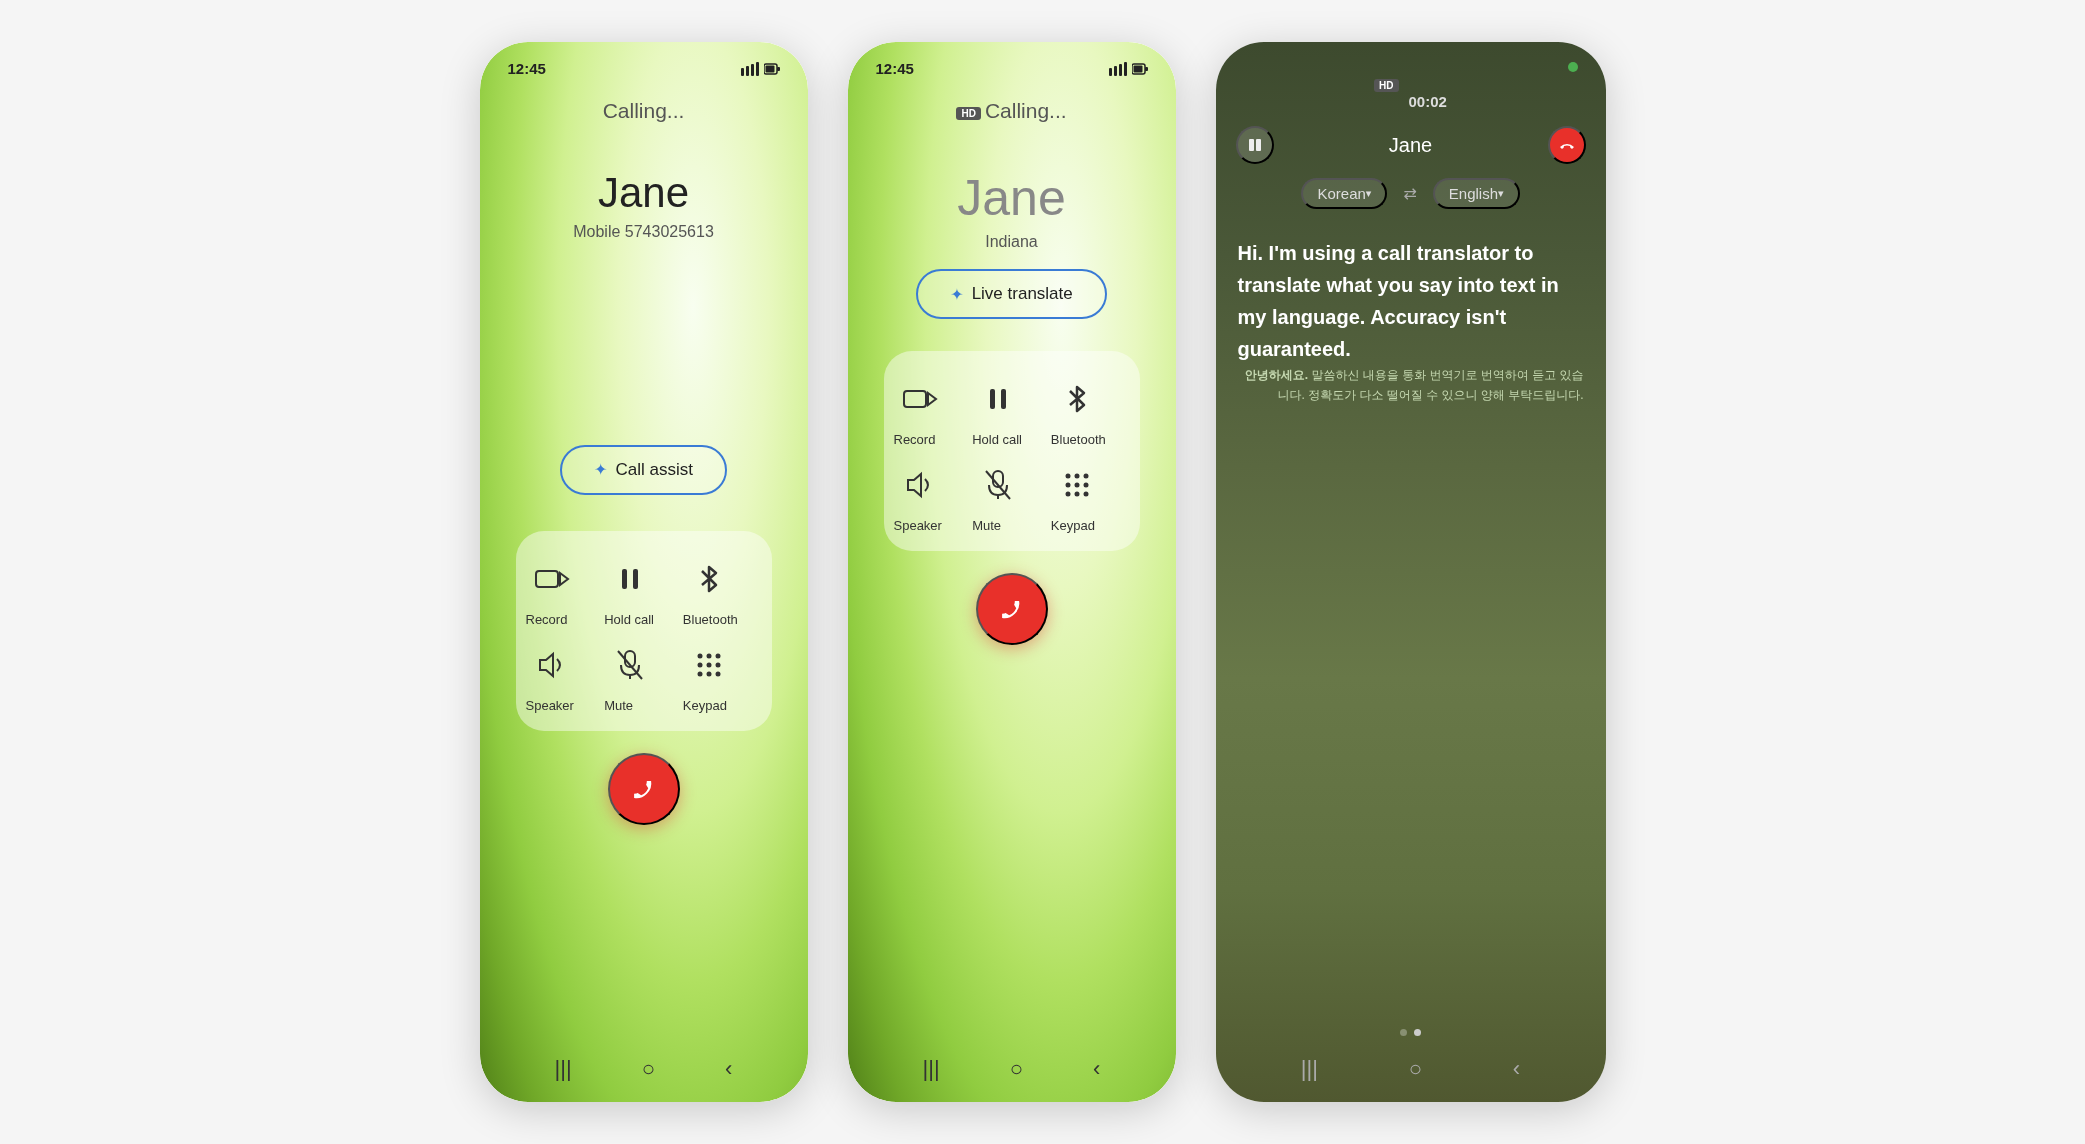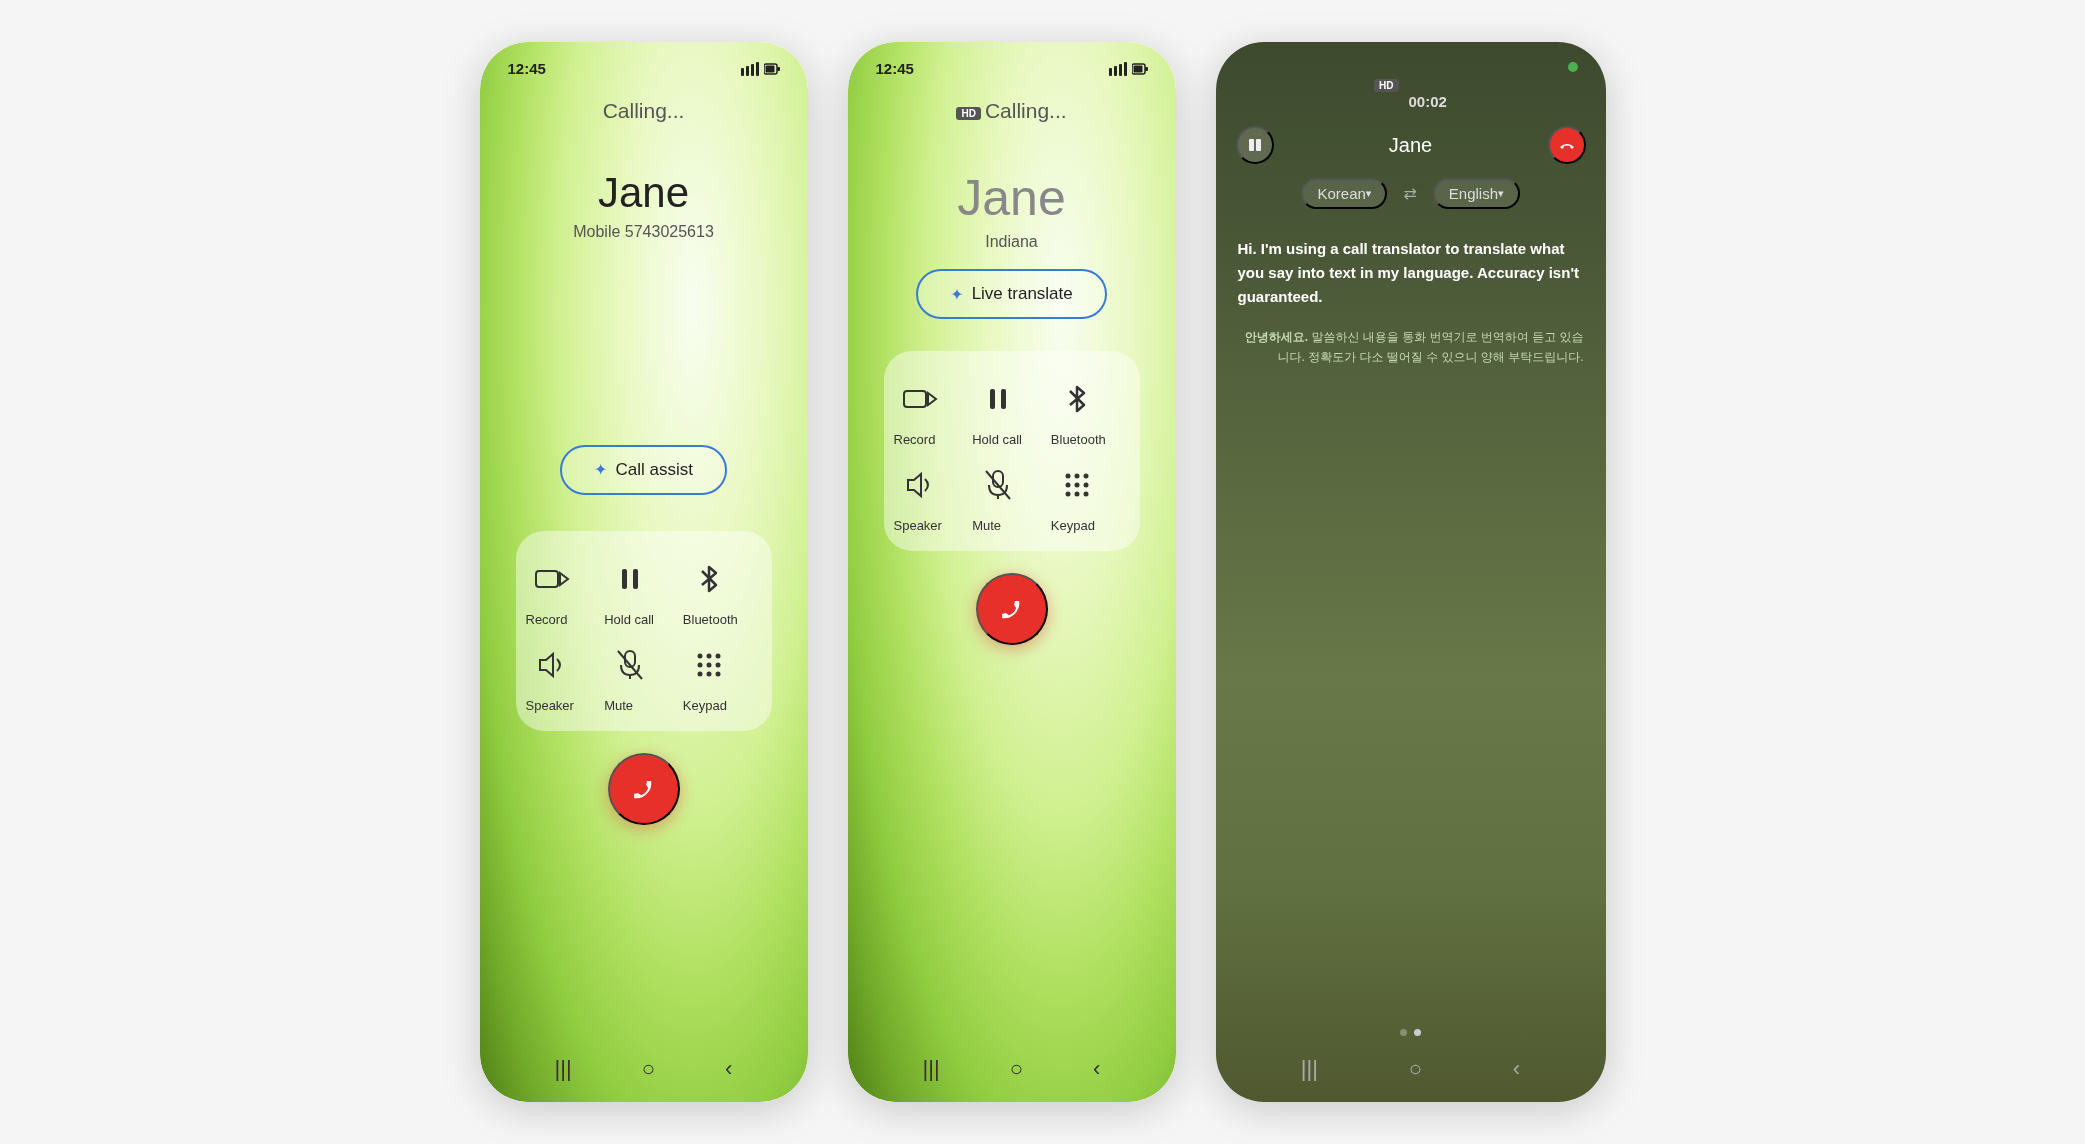--- a/index.html
+++ b/index.html
@@ -330,23 +330,22 @@
     }
 
     .p3-transcript {
       flex: 1;
       padding: 20px 22px;
       overflow-y: auto;
     }
 
     .p3-english-text {
       color: #fff;
-      font-size: 15px;
+      font-size: 20px;
       line-height: 1.6;
-      margin-bottom: 18px;
     }
 
     .p3-english-text strong {
       font-weight: 600;
     }
 
     .p3-korean-text {
       color: #c5d8b0;
       font-size: 12px;
       line-height: 1.7;

